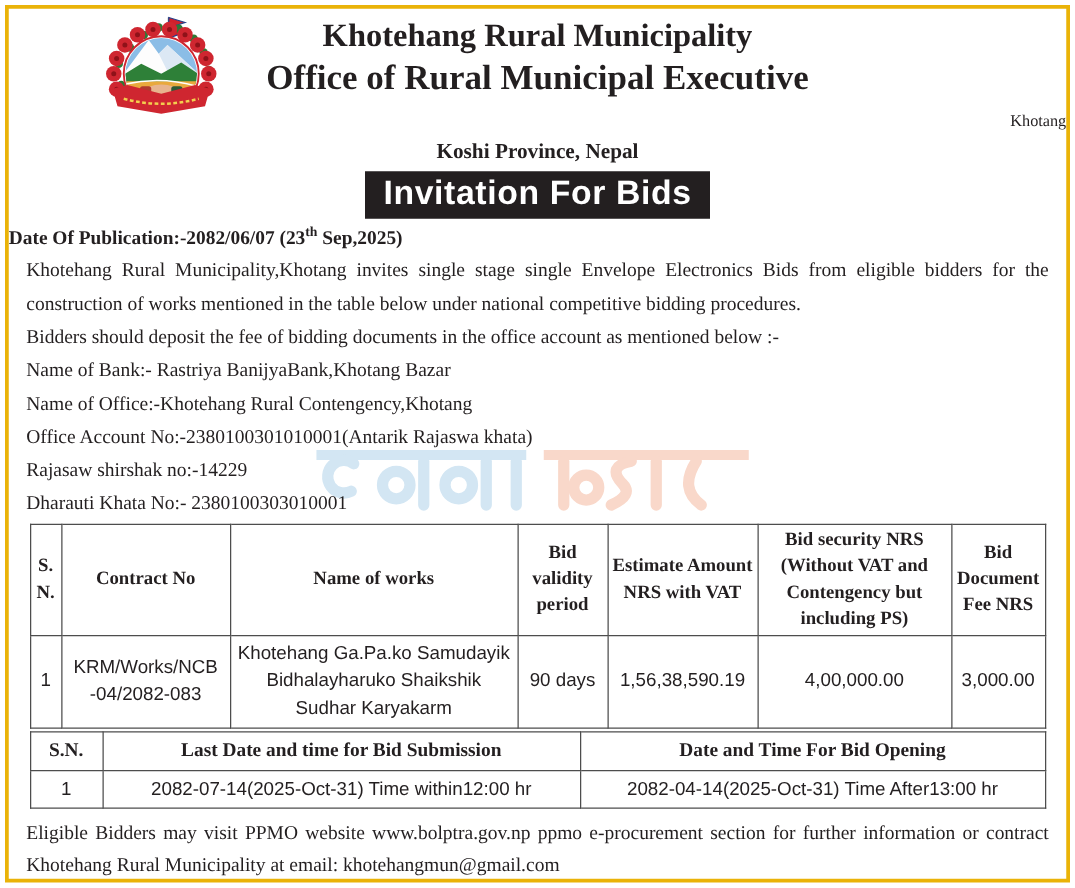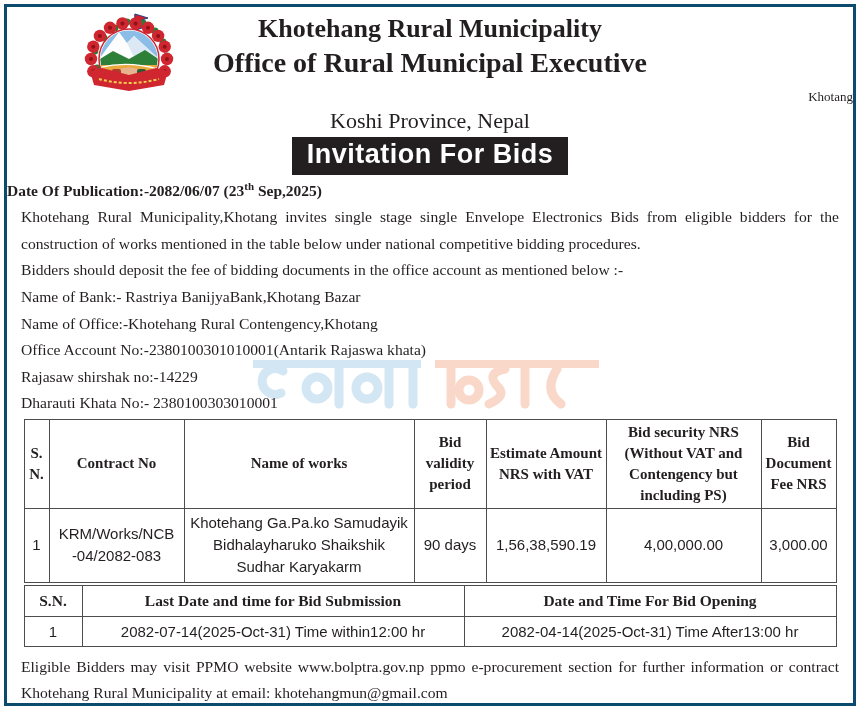--- a/index.html
+++ b/index.html
@@ -1,26 +1,26 @@
 <!DOCTYPE html>
 <html><head>
 <meta charset="utf-8">
 <style>
   * { margin:0; padding:0; box-sizing:border-box; }
   html,body { width:860px; height:710px; background:#fff; font-family:"Liberation Serif", serif; }
   .page {
     position:absolute; left:4px; top:4px; width:852px; height:702px;
-    border:3px solid #0c4a6e; background:#fff; overflow:hidden; color:#231f20;
+    border:3px solid #eab308; background:#fff; overflow:hidden; color:#231f20;
   }
   .header { position:relative; text-align:center; padding-top:6px; }
   .emblem { position:absolute; left:70px; top:4px; width:110px; height:92px; }
   .org-name  { font-size:26px; font-weight:bold; line-height:32px; }
   .office-name { font-size:28px; font-weight:bold; line-height:36px; }
   .district  { font-size:13px; font-weight:normal; line-height:24px; margin-top:4px;text-align:right; }
-  .province  { font-size:22px; font-weight:normal; line-height:23px; }
+  .province  { font-size:17px; font-weight:bold; line-height:23px; }
   .banner-wrap { text-align:center; margin-top:5px; }
   .banner {
     display:inline-block; background:#231f20; color:#ffffff;
     font-family:"Liberation Sans", sans-serif; font-weight:bold; font-size:27px;
     padding:2px 15px 5px 15px; letter-spacing:0.5px;
   }
   .pub-date { font-weight:bold; font-size:15.5px; margin-top:5px; }
   .pub-date sup { font-size:11px; }
   .body-block { margin:4px 14px 0 14px; font-size:15.6px; line-height:26.6px; }
   .justified { text-align:justify; }

